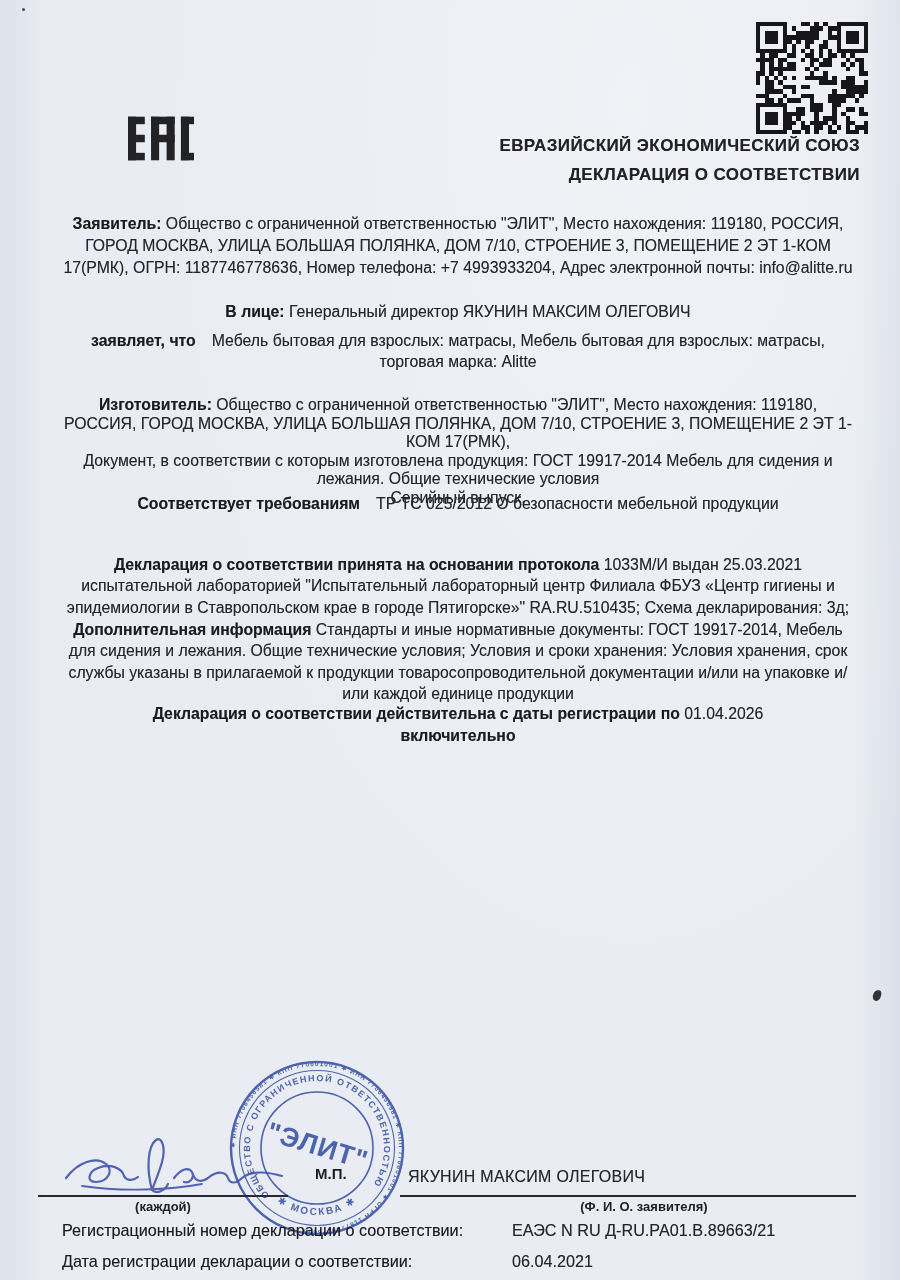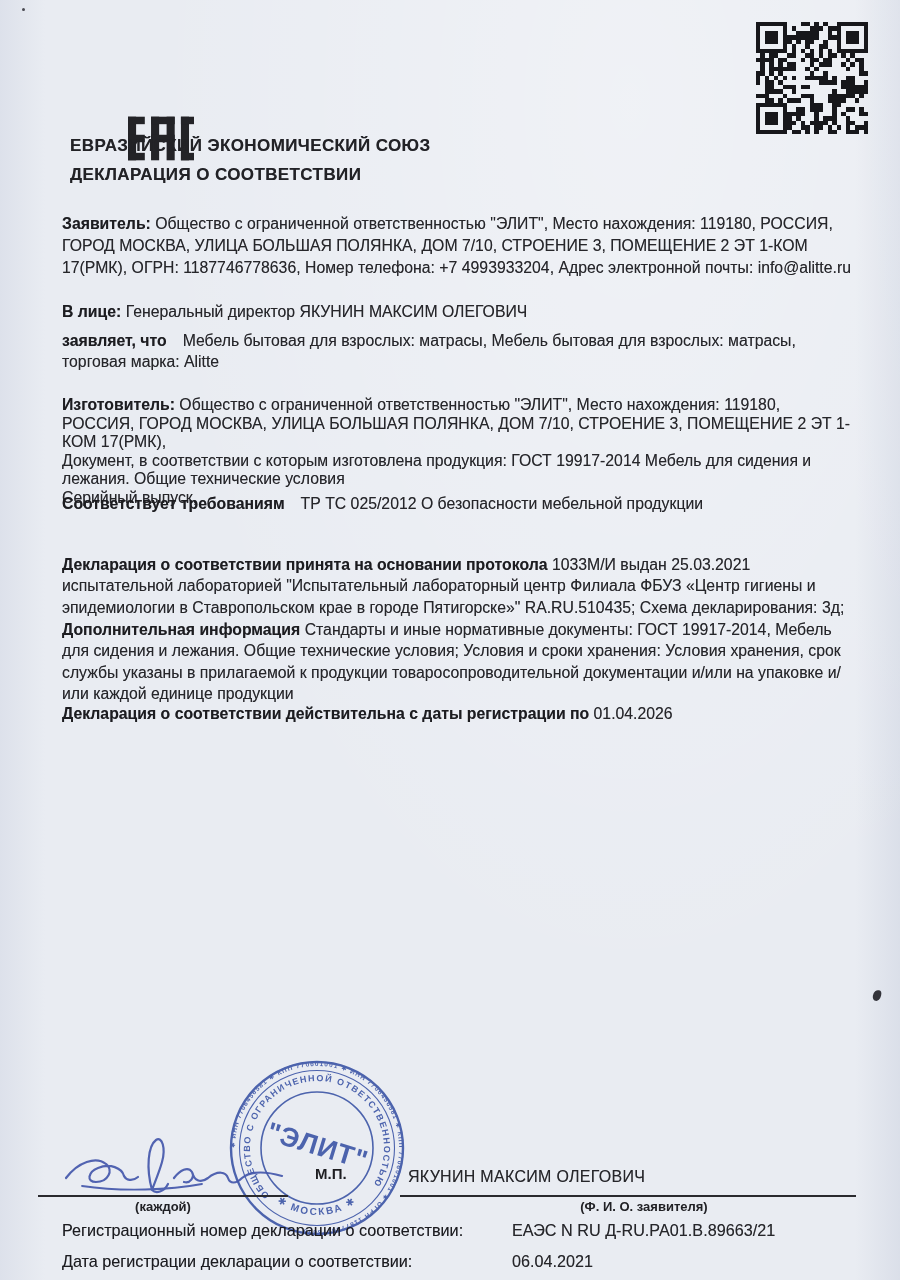--- a/index.html
+++ b/index.html
@@ -11,26 +11,27 @@
     background:
       radial-gradient(ellipse at 70% 8%, rgba(255,255,255,.30), transparent 55%),
       linear-gradient(90deg, rgba(206,212,226,.45) 0, transparent 5%, transparent 95%, rgba(204,210,224,.5) 100%),
       #e9ecf2;
     overflow:hidden;
   }
   .para{
     position:absolute;left:62px;right:46px;
     font-size:15.8px;line-height:22px;
     text-shadow:0 0 .4px rgba(35,35,45,.45);
+    text-align:center;
   }
   .para b{color:#1c1c20;}
   .lbl-gap{margin-right:16px;}
   .blk{display:block;}
 
-  .titles{position:absolute;left:70px;right:40px;text-align:left;}
+  .titles{position:absolute;left:70px;right:40px;text-align:right;}
   .title-line{font-weight:bold;font-size:17px;letter-spacing:.4px;color:#222226;
     text-shadow:0 0 .4px rgba(35,35,45,.5);}
 
   
   .eac{position:absolute;left:128px;top:110px;width:66px;height:57px;}
   .eac svg{width:100%;height:100%;}
 
   
   .qr{position:absolute;left:756px;top:22px;width:112px;height:112px;}
   .qr svg{width:100%;height:100%;}
@@ -466,20 +467,21 @@
   </p>
 
   <p class="para" style="top:603px;line-height:21.5px;">
     <b>Дополнительная информация</b>
     <span>Стандарты и иные нормативные документы: ГОСТ 19917-2014, Мебель для сидения и лежания. Общие технические условия; Условия и сроки хранения: Условия хранения, срок службы указаны в прилагаемой к продукции товаросопроводительной документации и/или на упаковке и/или каждой единице продукции</span>
   </p>
 
   <p class="para" style="top:687px;">
     <b>Декларация о соответствии действительна с даты регистрации по</b>
     <span>01.04.2026</span>
+    <b class="blk">включительно</b>
   </p>
 
   <div class="speck1"></div>
   <div class="speck2"></div>
 
   <div class="stamp">
     <svg viewBox="0 0 180 180">
       <defs>
         <path id="ringOuterPath" d="M 8,90 A 82,82 0 1,1 172,90 A 82,82 0 1,1 8,90"></path>
         <path id="ringInnerPath" d="M 42.6,137.4 A 67,67 0 1,1 137.4,137.4 A 67,67 0 0,1 42.6,137.4"></path>

